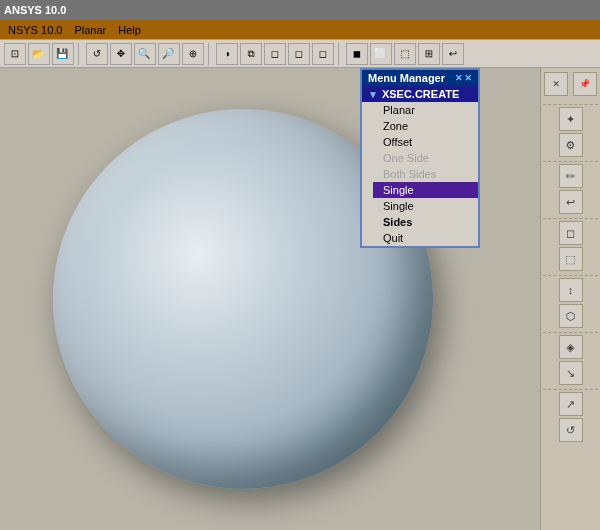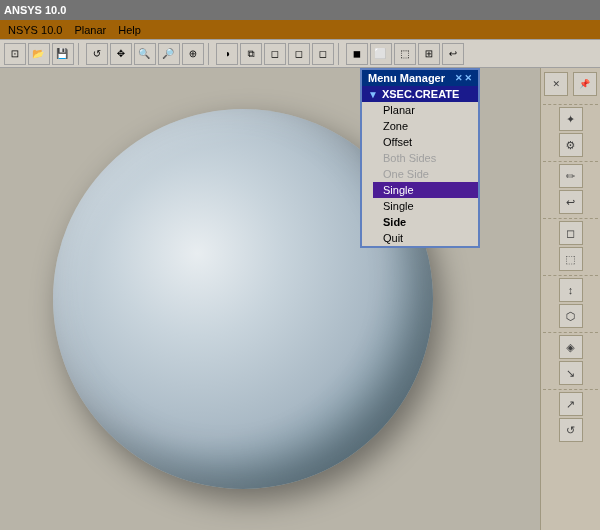--- a/index.html
+++ b/index.html
@@ -266,25 +266,25 @@
         </div>
       </div>
       <div id="menu-manager-subheader">
         <span class="chevron-icon">▼</span>
         <span>XSEC.CREATE</span>
       </div>
 
       <div class="menu-manager-item">Planar</div>
       <div class="menu-manager-item">Zone</div>
       <div class="menu-manager-item">Offset</div>
+      <div class="menu-manager-item disabled">One Side</div>
       <div class="menu-manager-item disabled">Both Sides</div>
-      <div class="menu-manager-item disabled">One Side</div>
       <div class="menu-manager-item selected">Single</div>
       <div class="menu-manager-item">Single</div>
-      <div class="menu-manager-item bold">Side</div>
+      <div class="menu-manager-item bold">Sides</div>
       <div class="menu-manager-item">Quit</div>
     </div>
   </div>
 
   <div id="right-sidebar">
 
     <div style="display:flex; gap:2px; margin-bottom:4px;">
       <div class="sidebar-tool" style="font-size:9px;">✕</div>
       <div class="sidebar-tool" style="font-size:9px;">📌</div>
     </div>

